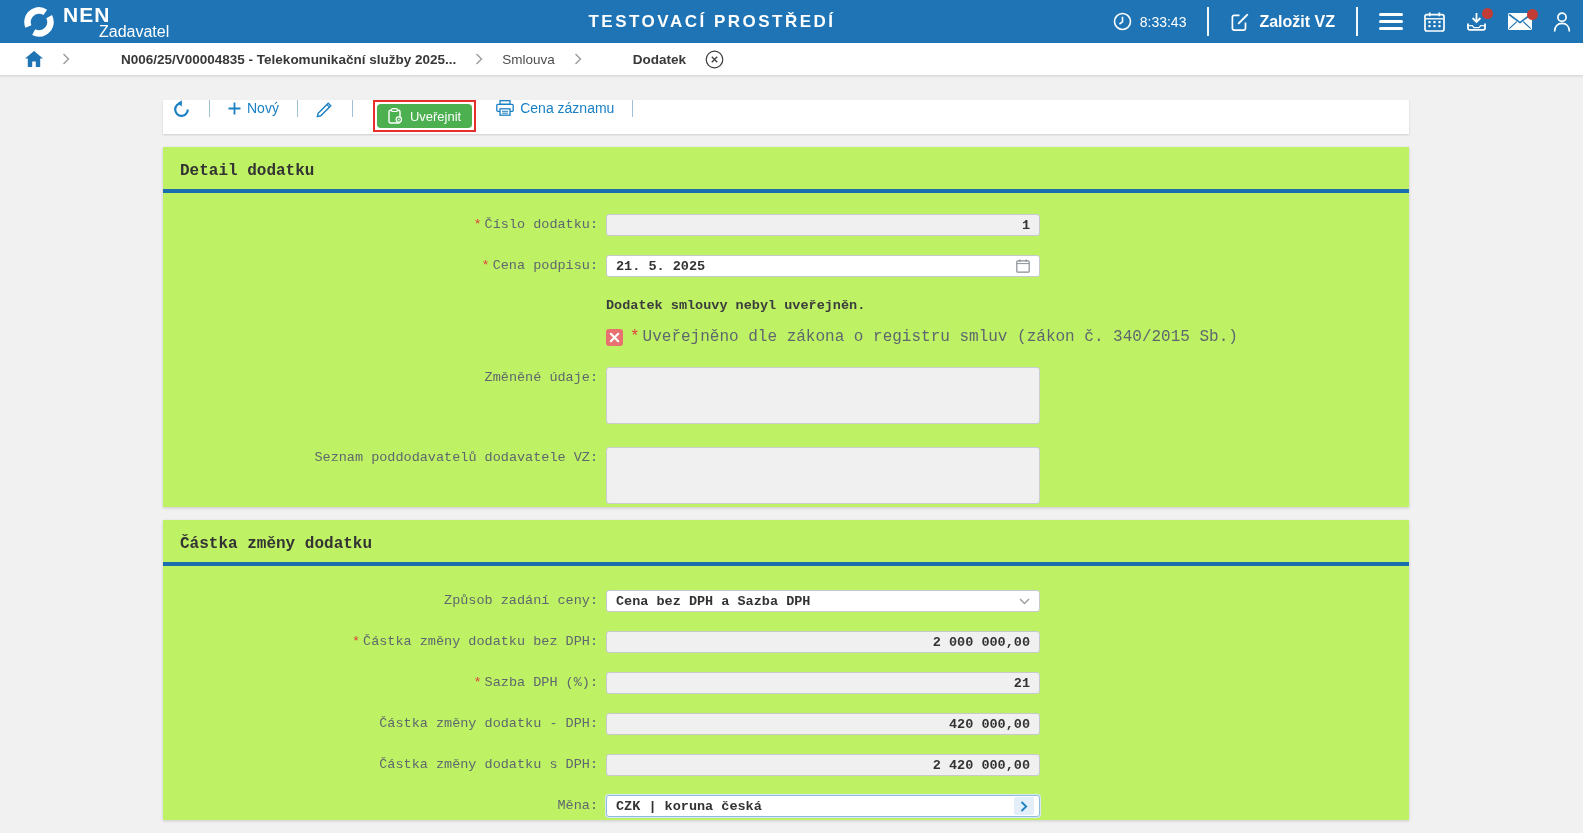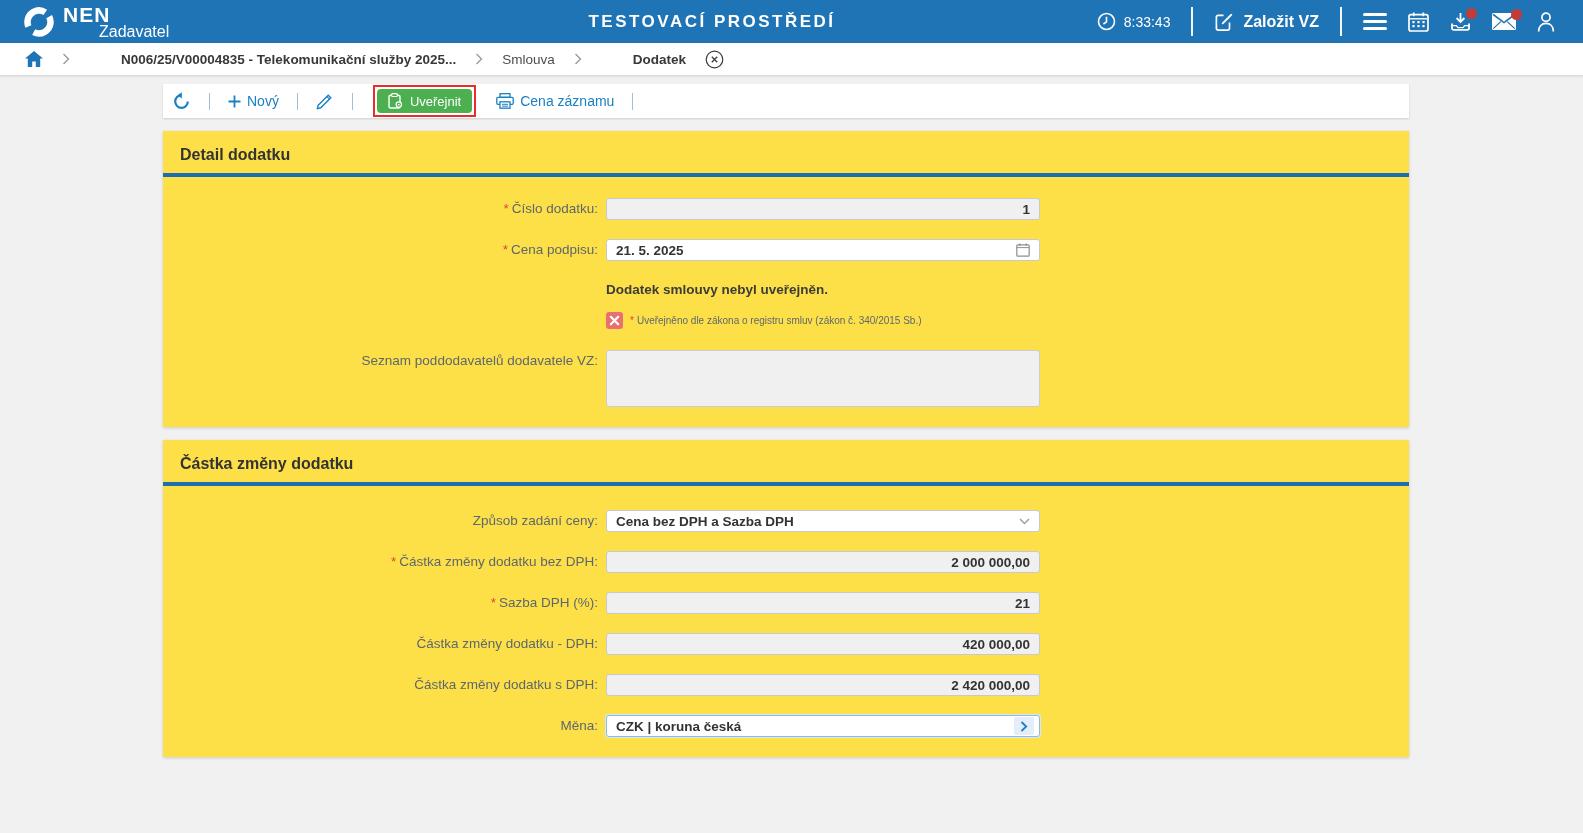--- a/index.html
+++ b/index.html
@@ -6,21 +6,21 @@
   html, body { margin:0; padding:0; }
   body {
     width:1583px; height:833px; overflow:hidden;
     font-family:"Liberation Sans", sans-serif;
     background:#f1f1f2; color:#333;
   }
 
   
   .topbar {
     position:relative; height:43px; background:#1e74b5; color:#fff;
-    display:flex; align-items:center; padding:0 28px 0 22px;
+    display:flex; align-items:center; padding:0 12px 0 22px;
   }
   .logo-area { display:flex; align-items:center; gap:7px; cursor:pointer; }
   .brand-text { display:flex; flex-direction:column; line-height:1; }
   .brand { font-size:21px; font-weight:bold; letter-spacing:1px; }
   .brand-sub { font-size:16px; margin:-1px 0 0 36px; white-space:nowrap; }
   .topbar-title {
     position:absolute; left:712px; top:50%; transform:translate(-50%,-50%);
     font-size:17px; font-weight:bold; letter-spacing:2.5px; white-space:nowrap;
   }
   .topbar-right { margin-left:auto; display:flex; align-items:center; gap:21px; }
@@ -38,34 +38,34 @@
     border-bottom:1px solid #dcdcdc; box-shadow:0 1px 2px rgba(0,0,0,.08);
   }
   .crumb { cursor:pointer; white-space:nowrap; }
   .crumb.bold { font-weight:bold; color:#383838;padding-left:32px; }
   .crumb.mid { color:#4d4d4d; }
 
   
   .content { margin-left:163px; width:1246px; }
 
   .toolbar-card {
-    margin-top:8px; height:34px; background:#fff;
+    margin-top:24px; height:34px; background:#fff;
     box-shadow:0 1px 2px rgba(0,0,0,.15);
-    display:flex; align-items:center; gap:18px; padding-left:9px;
+    display:flex; align-items:flex-start; gap:18px; padding-left:9px;
   }
   .tdiv { width:1px; height:17px; background:#9fc1d8; }
   .tool-link { display:flex; align-items:center; gap:6px; color:#1a80c4; font-size:14px; cursor:pointer; white-space:nowrap; }
   .annotation { border:2px solid #e62e2a; padding:2px; display:inline-flex; margin:0 2px; }
   .publish-btn {
     display:flex; align-items:center; gap:7px; height:24px; padding:0 11px;
     background:#4caf50; color:#fff; border:none; border-radius:4px;
     font-size:13px; font-family:inherit; cursor:pointer; white-space:nowrap;
   }
 
-  .card { background:#fde047; box-shadow:0 1px 3px rgba(0,0,0,.16); margin-top:13px; padding-bottom:20px; }
+  .card { background:#bef264; box-shadow:0 1px 3px rgba(0,0,0,.16); margin-top:13px; padding-bottom:3px;font-family:Liberation Mono, monospace; }
   .card-title { font-size:16px; font-weight:bold; color:#333; padding:15px 0 9px 17px; }
   .title-underline { height:4px; background:#1b6fae; }
   .rows { padding-top:21px; }
   .rows.tight { padding-top:24px; }
 
   .form-row { display:flex; margin-bottom:19px; }
   .form-row.gap-sm { margin-bottom:15px; }
   .form-row.gap-md { margin-bottom:21px; }
   .form-row.gap-lg { margin-bottom:23px; }
   .form-row:last-child { margin-bottom:0; }
@@ -78,21 +78,21 @@
     font-size:13.5px; font-weight:bold; color:#333;
   }
   .field-box.ro { background:#f0f0f1; }
   .field-box.num { justify-content:flex-end; }
   .field-box.spread { justify-content:space-between; }
   .textarea-box { width:434px; height:57px; border:1px solid #c9cdcf; border-radius:3px; background:#f0f0f1; }
 
   .note { font-size:13.5px; font-weight:bold; color:#3c3c3c; padding-top:2px; }
   .chk-row { display:flex; align-items:center; gap:7px; }
   .chk-x { width:17px; height:17px; background:#e97070; border-radius:3px; display:flex; align-items:center; justify-content:center; cursor:pointer; flex:none; }
-  .chk-label { font-size:10px; color:#5e676e; }
+  .chk-label { font-size:16px; color:#5e676e; }
 
   .mena { border:1px solid #8fbbdf; box-shadow:0 0 0 1px #d7e7f5; }
   .mena-btn { width:20px; height:18px; margin-right:-4px; background:#e3eef8; border-radius:2px; display:flex; align-items:center; justify-content:center; cursor:pointer; }
 </style>
 </head>
 <body>
 
 <div class="topbar">
   <div class="logo-area">
     <span style="display:flex;">
@@ -325,20 +325,24 @@
                 <path d="M1.8 1.8 L9.2 9.2 M9.2 1.8 L1.8 9.2" stroke="#fff" stroke-width="2.2" stroke-linecap="round"></path>
               </svg>
             </span>
           </span>
           <span class="chk-label">
             <span class="req">*</span><span>Uveřejněno dle zákona o registru smluv (zákon č. 340/2015 Sb.)</span>
           </span>
         </div>
       </div>
 
+      <div class="form-row gap-lg">
+        <div class="label-cell">Změněné údaje:</div>
+        <div class="textarea-box"></div>
+      </div>
 
       <div class="form-row">
         <div class="label-cell">Seznam poddodavatelů dodavatele VZ:</div>
         <div class="textarea-box"></div>
       </div>
 
     </div>
   </div>
 
   <div class="card">

